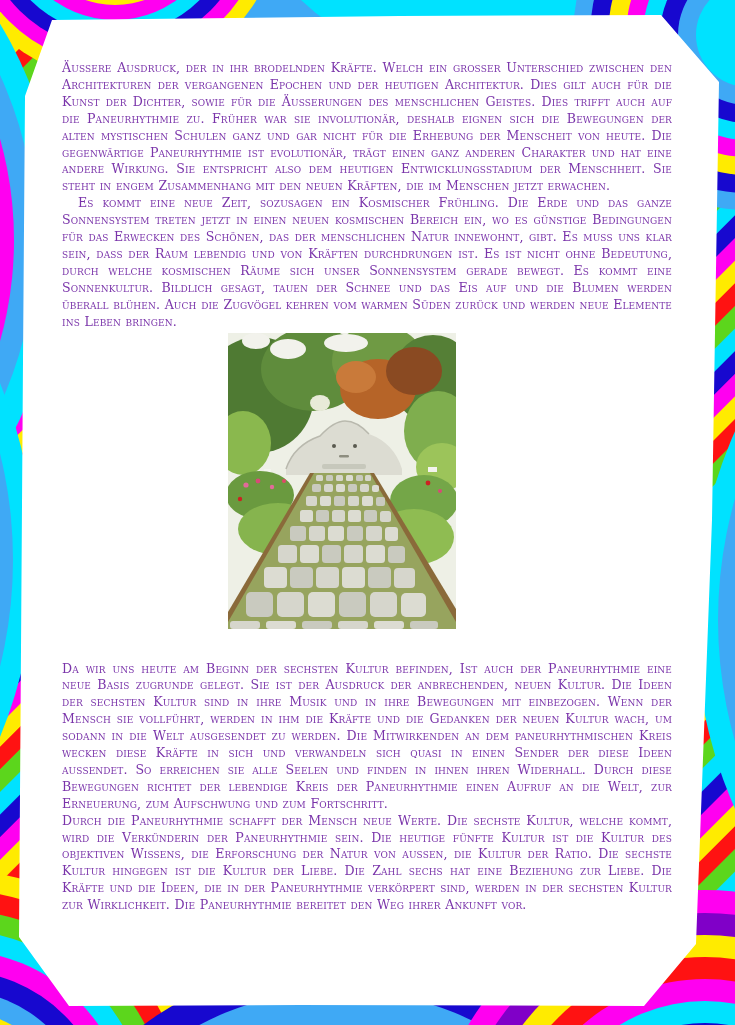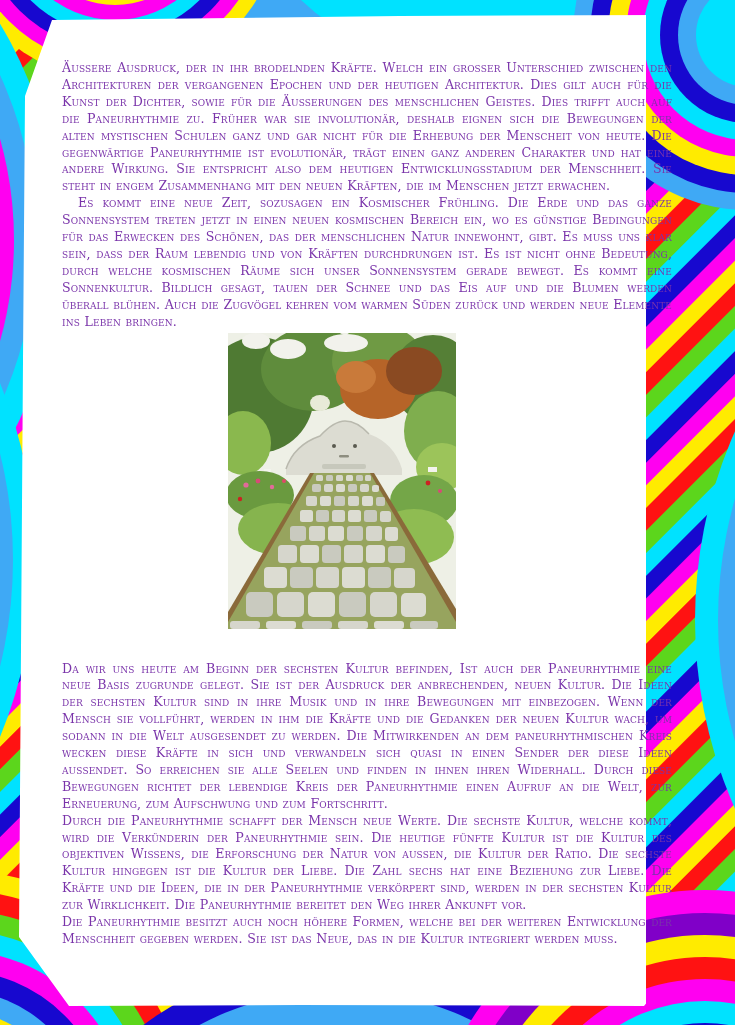--- a/index.html
+++ b/index.html
@@ -1,17 +1,17 @@
 <!DOCTYPE html>
 <html><head>
 <meta charset="utf-8">
 <style>
   html,body{margin:0;padding:0;}
   body{width:735px;height:1025px;overflow:hidden;background:#1708cf;}
-  .page{position:relative;width:646px;height:1025px;}
+  .page{position:relative;width:735px;height:1025px;}
   .border-art{position:absolute;inset:0;z-index:0;display:block;}
   .sheet{
     position:absolute;inset:0;z-index:1;background:#ffffff;
     clip-path:polygon(52px 20px,400px 16px,661px 15px,719px 82px,712px 520px,
                       696px 944px,644px 1006px,300px 1005px,69px 1006px,
                       19px 937px,23px 360px,25px 96px);
   }
   .text-col{
     position:absolute;left:62px;top:60px;width:610px;
     font-family:"DejaVu Serif","Liberation Serif",serif;
@@ -232,17 +232,16 @@
               <rect x="146" y="288" width="30" height="8" rx="3" fill="#dcdcd2"></rect>
               <rect x="182" y="288" width="28" height="8" rx="3" fill="#c9cabf"></rect>
           </g>
         </svg>
       </figure>
 
       <p class="after-photo">Da wir uns heute am Beginn der sechsten Kultur befinden, Ist auch der Paneurhythmie eine neue Basis zugrunde gelegt. Sie ist der Ausdruck der anbrechenden, neuen Kultur. Die Ideen der sechsten Kultur sind in ihre Musik und in ihre Bewegungen mit einbezogen. Wenn der Mensch sie vollführt, werden in ihm die Kräfte und die Gedanken der neuen Kultur wach, um sodann in die Welt ausgesendet zu werden. Die Mitwirkenden an dem paneurhythmischen Kreis wecken diese Kräfte in sich und verwandeln sich quasi in einen Sender der diese Ideen aussendet. So erreichen sie alle Seelen und finden in ihnen ihren Widerhall. Durch diese Bewegungen richtet der lebendige Kreis der Paneurhythmie einen Aufruf an die Welt, zur Erneuerung, zum Aufschwung und zum Fortschritt.</p>
 
       <p>Durch die Paneurhythmie schafft der Mensch neue Werte. Die sechste Kultur, welche kommt, wird die Verkünderin der Paneurhythmie sein. Die heutige fünfte Kultur ist die Kultur des objektiven Wissens, die Erforschung der Natur von aussen, die Kultur der Ratio. Die sechste Kultur hingegen ist die Kultur der Liebe. Die Zahl sechs hat eine Beziehung zur Liebe. Die Kräfte und die Ideen, die in der Paneurhythmie verkörpert sind, werden in der sechsten Kultur zur Wirklichkeit. Die Paneurhythmie bereitet den Weg ihrer Ankunft vor.</p>
 
-      <p>Die Paneurhythmie besitzt auch noch höhere Formen, welche bei der weiteren Entwicklung der Menschheit gegeben werden. Sie ist das Neue, das in die Kultur integriert werden muss.</p>
 
     </div>
   </div>
 </div>
 
 </body></html>

